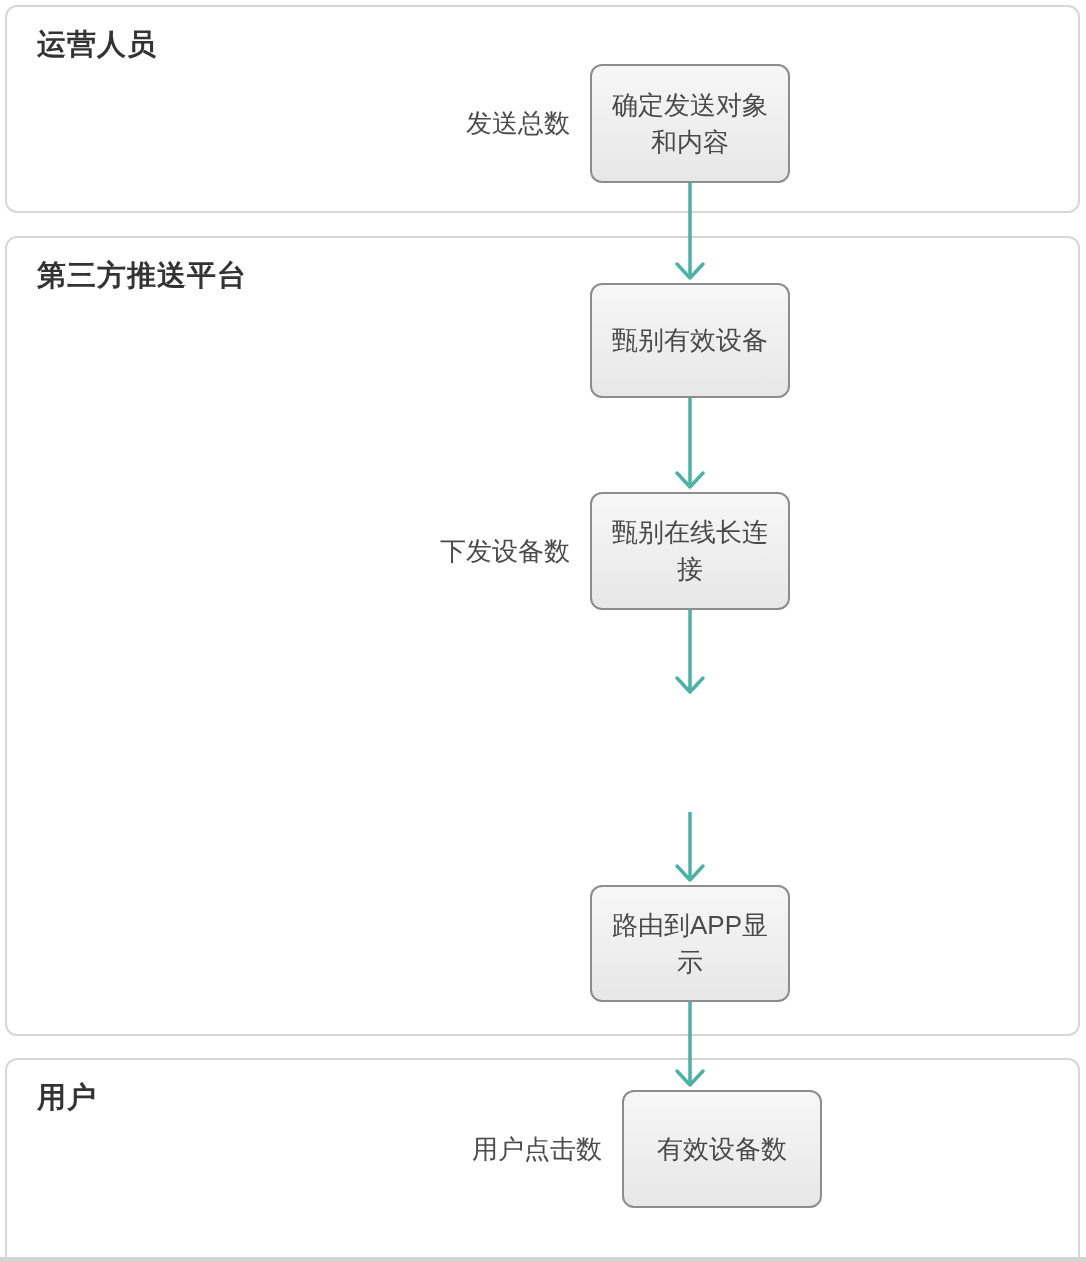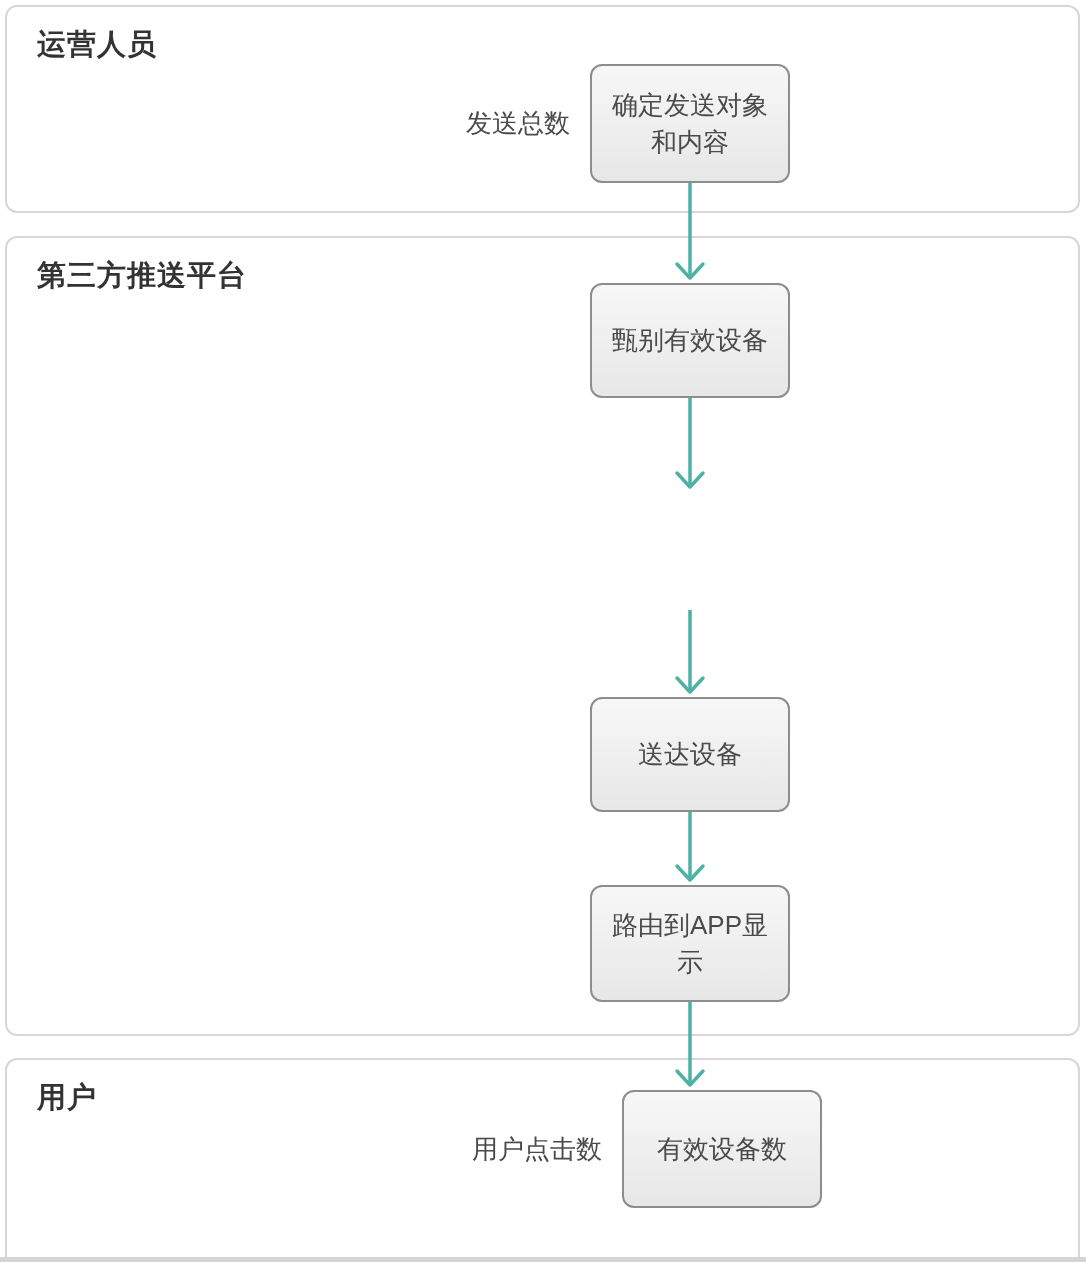--- a/index.html
+++ b/index.html
@@ -119,23 +119,26 @@
 
   <div class="step" style="top:64px; height:119px;">
     <div class="metric-label">发送总数</div>
     <div class="flow-node">确定发送对象和内容</div>
   </div>
 
   <div class="step" style="top:283px; height:115px;">
     <div class="flow-node">甄别有效设备</div>
   </div>
 
+  <div class="step" style="top:492px; height:118px;">
+    <div class="metric-label">下发设备数</div>
+    <div class="flow-node">甄别在线长连接</div>
+  </div>
 
   <div class="step" style="top:697px; height:115px;">
-    <div class="flow-node">送达设备</div>
   </div>
 
   <div class="step" style="top:885px; height:117px;">
     <div class="flow-node">路由到APP显示</div>
   </div>
 
   <div class="step" style="top:1090px; height:118px;margin-left:32px;">
     <div class="metric-label">用户点击数</div>
     <div class="flow-node">有效设备数</div>
   </div>

